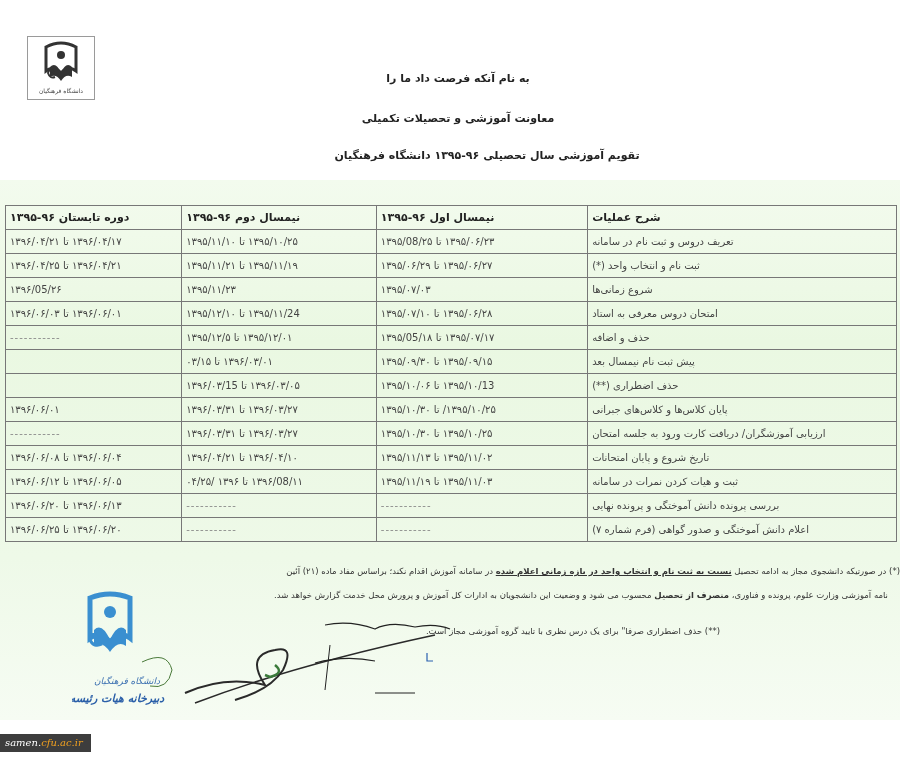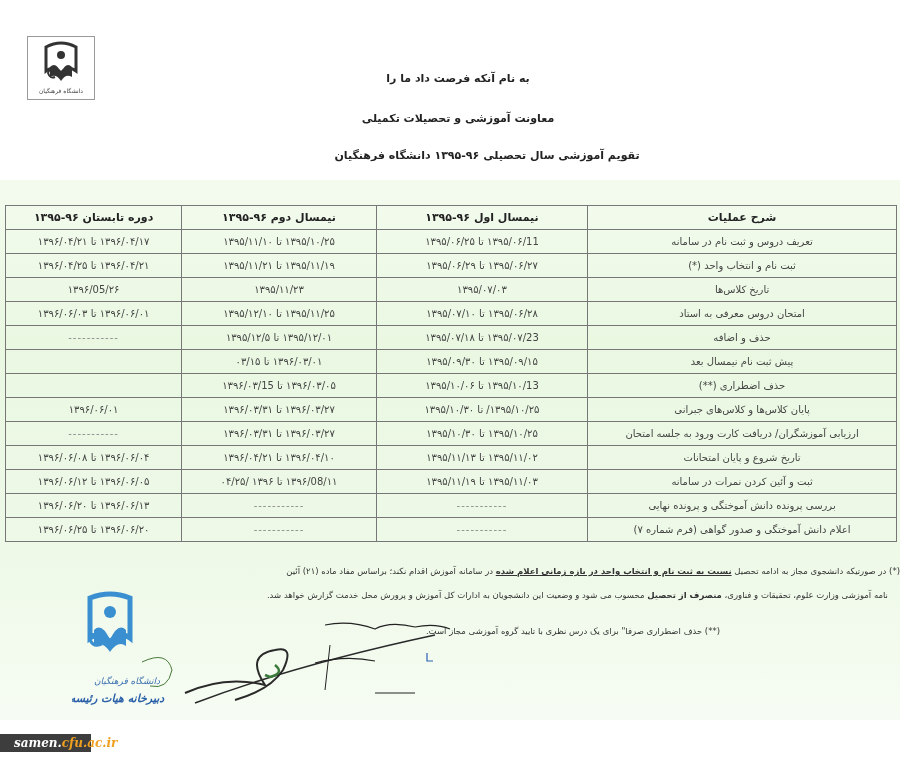--- a/index.html
+++ b/index.html
@@ -27,21 +27,21 @@
   .h2 { top:112px; }
   .h3 { top:149px;padding-left:29px; }
 
   table.cal {
     position:absolute; left:5px; top:205px; width:892px;
     border-collapse:collapse; direction:rtl;
     font-size:10px; color:#444;
   }
   table.cal td, table.cal th {
     border:1px solid #777; height:23px; padding:0 4px;
-    text-align:center; white-space:nowrap;
+    text-align:left; white-space:nowrap;
   }
   table.cal th { font-weight:bold; color:#222; font-size:11px; }
   .c-desc { width:308px; }
   .c-s1 { width:213px; }
   .c-s2 { width:194px; }
   .c-sum { width:173px; }
   .dash { color:#888; letter-spacing:1px; }
 
   .note {
     position:absolute; direction:rtl; font-size:8.5px; color:#333;
@@ -53,22 +53,22 @@
   .n2 { right:12px; top:590px; }
   .n3 { right:180px; top:626px; }
 
   .seal {
     position:absolute; left:72px; top:590px; width:110px; height:120px;
   }
   .signature { position:absolute; left:175px; top:615px; width:290px; height:95px; }
 
   .watermark {
     position:absolute; left:0; top:734px; width:91px; height:18px;
-    background:#3d3d3d; color:#fff; font-size:12px; font-weight:bold; font-style:italic;
-    font-family:"DejaVu Serif", serif; line-height:18px; padding-left:14px; box-sizing:border-box;
+    background:#3d3d3d; color:#fff; font-size:10px; font-weight:normal; font-style:italic;
+    font-family:"DejaVu Serif", serif; line-height:18px; padding-left:5px; box-sizing:border-box;
   }
   .watermark .dom { color:#f0a020; }
 </style>
 </head>
 <body>
 
 <div class="green-wash"></div>
 
 <div class="logo-top">
   <svg viewBox="0 0 66 62">
@@ -89,45 +89,45 @@
     <tr>
       <th class="c-desc">شرح عملیات</th>
       <th class="c-s1">نیمسال اول ۹۶-۱۳۹۵</th>
       <th class="c-s2">نیمسال دوم ۹۶-۱۳۹۵</th>
       <th class="c-sum">دوره تابستان ۹۶-۱۳۹۵</th>
     </tr>
   </thead>
   <tbody>
     <tr>
         <td>تعریف دروس و ثبت نام در سامانه</td>
-        <td>۱۳۹۵/۰۶/11 تا ۱۳۹۵/۰۶/۲۵</td>
+        <td>۱۳۹۵/۰۶/۲۳ تا ۱۳۹۵/08/۲۵</td>
         <td>۱۳۹۵/۱۰/۲۵ تا ۱۳۹۵/۱۱/۱۰</td>
         <td>۱۳۹۶/۰۴/۱۷ تا ۱۳۹۶/۰۴/۲۱</td>
       </tr>
     <tr>
         <td>ثبت نام و انتخاب واحد (*)</td>
         <td>۱۳۹۵/۰۶/۲۷ تا ۱۳۹۵/۰۶/۲۹</td>
         <td>۱۳۹۵/۱۱/۱۹ تا ۱۳۹۵/۱۱/۲۱</td>
         <td>۱۳۹۶/۰۴/۲۱ تا ۱۳۹۶/۰۴/۲۵</td>
       </tr>
     <tr>
-        <td>تاریخ کلاس‌ها</td>
+        <td>شروع زمانی‌ها</td>
         <td>۱۳۹۵/۰۷/۰۳</td>
         <td>۱۳۹۵/۱۱/۲۳</td>
         <td>۱۳۹۶/05/۲۶</td>
       </tr>
     <tr>
         <td>امتحان دروس معرفی به استاد</td>
         <td>۱۳۹۵/۰۶/۲۸ تا ۱۳۹۵/۰۷/۱۰</td>
-        <td>۱۳۹۵/۱۱/۲۵ تا ۱۳۹۵/۱۲/۱۰</td>
+        <td>۱۳۹۵/۱۱/24 تا ۱۳۹۵/۱۲/۱۰</td>
         <td>۱۳۹۶/۰۶/۰۱ تا ۱۳۹۶/۰۶/۰۳</td>
       </tr>
     <tr>
         <td>حذف و اضافه</td>
-        <td>۱۳۹۵/۰۷/23 تا ۱۳۹۵/۰۷/۱۸</td>
+        <td>۱۳۹۵/۰۷/۱۷ تا ۱۳۹۵/05/۱۸</td>
         <td>۱۳۹۵/۱۲/۰۱ تا ۱۳۹۵/۱۲/۵</td>
         <td class="dash">-----------</td>
       </tr>
     <tr>
         <td>پیش ثبت نام نیمسال بعد</td>
         <td>۱۳۹۵/۰۹/۱۵ تا ۱۳۹۵/۰۹/۳۰</td>
         <td>۱۳۹۶/۰۳/۰۱ تا ۰۳/۱۵</td>
         <td></td>
       </tr>
     <tr>
@@ -148,21 +148,21 @@
         <td>۱۳۹۶/۰۳/۲۷ تا ۱۳۹۶/۰۳/۳۱</td>
         <td class="dash">-----------</td>
       </tr>
     <tr>
         <td>تاریخ شروع و پایان امتحانات</td>
         <td>۱۳۹۵/۱۱/۰۲ تا ۱۳۹۵/۱۱/۱۳</td>
         <td>۱۳۹۶/۰۴/۱۰ تا ۱۳۹۶/۰۴/۲۱</td>
         <td>۱۳۹۶/۰۶/۰۴ تا ۱۳۹۶/۰۶/۰۸</td>
       </tr>
     <tr>
-        <td>ثبت و آئین کردن نمرات در سامانه</td>
+        <td>ثبت و هیات کردن نمرات در سامانه</td>
         <td>۱۳۹۵/۱۱/۰۳ تا ۱۳۹۵/۱۱/۱۹</td>
         <td>۱۳۹۶/08/۱۱ تا ۱۳۹۶ /۰۴/۲۵</td>
         <td>۱۳۹۶/۰۶/۰۵ تا ۱۳۹۶/۰۶/۱۲</td>
       </tr>
     <tr>
         <td>بررسی پرونده دانش آموختگی و پرونده نهایی</td>
         <td class="dash">-----------</td>
         <td class="dash">-----------</td>
         <td>۱۳۹۶/۰۶/۱۳ تا ۱۳۹۶/۰۶/۲۰</td>
       </tr>
@@ -172,21 +172,21 @@
         <td class="dash">-----------</td>
         <td>۱۳۹۶/۰۶/۲۰ تا ۱۳۹۶/۰۶/۲۵</td>
       </tr>
   </tbody>
 </table>
 
 <div class="note n1">
   <span>(*) در صورتیکه دانشجوی مجاز به ادامه تحصیل </span><u>نسبت به ثبت نام و انتخاب واحد در بازه زمانی اعلام شده</u><span> در سامانه آموزش اقدام نکند؛ براساس مفاد ماده (۲۱) آئین</span>
 </div>
 <div class="note n2">
-  <span>نامه آموزشی وزارت علوم، تحقیقات و فناوری، </span><b>منصرف از تحصیل</b><span> محسوب می شود و وضعیت این دانشجویان به ادارات کل آموزش و پرورش محل خدمت گزارش خواهد شد.</span>
+  <span>نامه آموزشی وزارت علوم، پرونده و فناوری، </span><b>منصرف از تحصیل</b><span> محسوب می شود و وضعیت این دانشجویان به ادارات کل آموزش و پرورش محل خدمت گزارش خواهد شد.</span>
 </div>
 <div class="note n3">(**) حذف اضطراری صرفا" برای یک درس نظری با تایید گروه آموزشی مجاز است.</div>
 
 <div class="seal">
   <svg viewBox="0 0 110 120" width="110" height="120">
     <path d="M18 8 Q38 0 58 8 L58 48 Q48 40 38 52 Q28 40 18 48 Z" fill="none" stroke="#3a8fd0" stroke-width="5"></path>
     <circle cx="38" cy="22" r="6" fill="#3a8fd0"></circle>
     <path d="M22 40 Q30 32 38 50 Q46 32 54 40 L54 56 Q46 50 38 62 Q30 50 22 56 Z" fill="#3a8fd0"></path>
     <path d="M26 48 Q20 40 18 50 Q22 58 30 54" fill="none" stroke="#3a8fd0" stroke-width="3"></path>
     <path d="M70 72 Q95 60 100 80 Q96 100 78 96" fill="none" stroke="#4a7a3a" stroke-width="1"></path>

